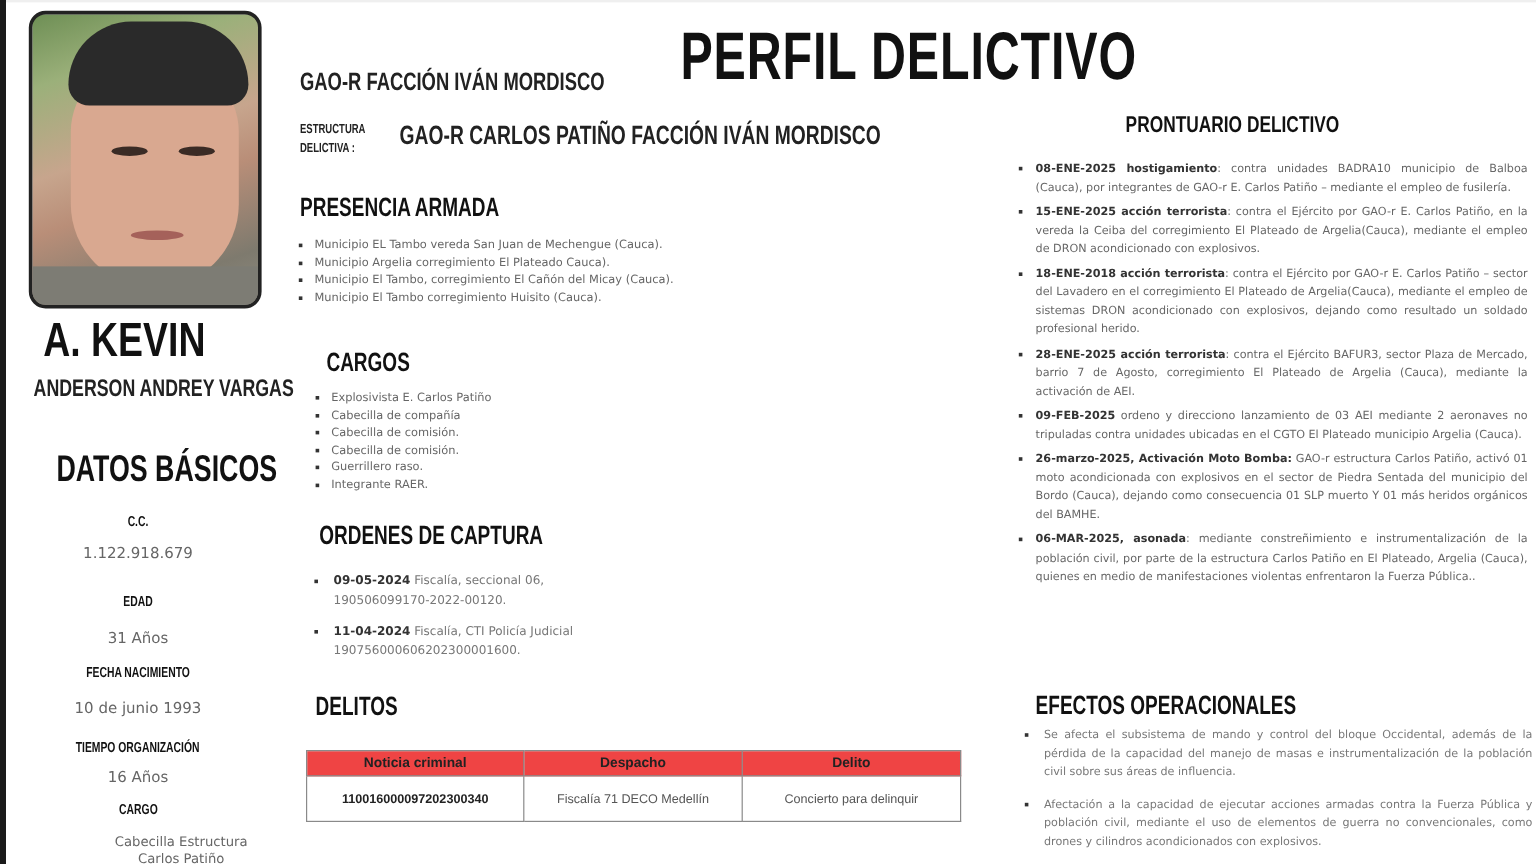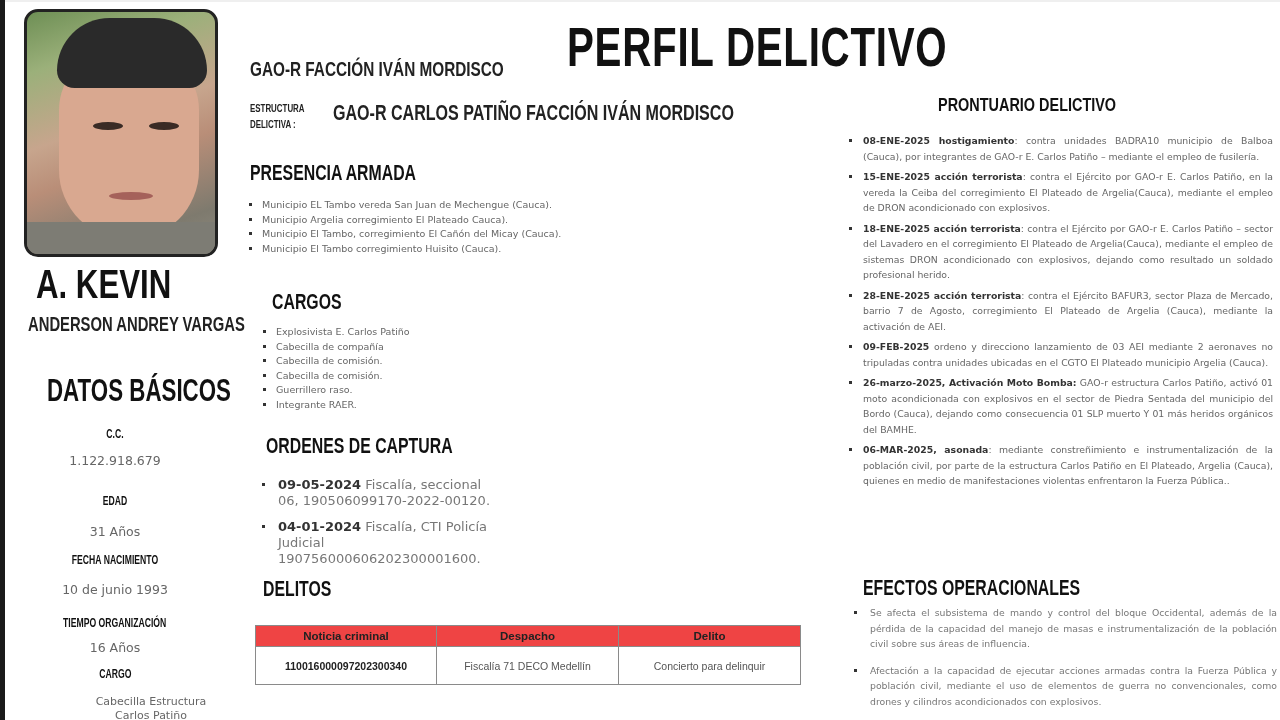--- a/index.html
+++ b/index.html
@@ -34,21 +34,21 @@
   .faccion { position: absolute; left: 250px; top: 57px; font-size: 21px; transform: scaleX(0.73); color: #222; }
   .estructura-label { position: absolute; left: 250px; top: 100px; font-size: 11px; line-height: 16px; transform: scaleX(0.72); color: #222; }
   .estructura-value { position: absolute; left: 333px; top: 100px; font-size: 22px; transform: scaleX(0.73); color: #222; }
 
   .section-title { position: absolute; font-size: 22px; transform: scaleX(0.72); color: #111; }
 
   ul.sq { list-style: none; position: absolute; font-family: "DejaVu Sans", sans-serif; font-size: 9.5px; color: #666; }
   ul.sq li { position: relative; padding-left: 14px; line-height: 14.5px; white-space: nowrap; }
   ul.sq li::before { content: ""; position: absolute; left: 1px; top: 5px; width: 3px; height: 3px; background: #333; }
 
-  ul.orders { list-style: none; position: absolute; left: 262px; top: 477px; width: 240px; font-family: "DejaVu Sans", sans-serif; font-size: 13px; color: #777; }
+  ul.orders { list-style: none; position: absolute; left: 262px; top: 477px; width: 240px; font-family: "DejaVu Sans", sans-serif; font-size: 10px; color: #777; }
   ul.orders li { position: relative; padding-left: 16px; line-height: 16px; margin-bottom: 10px; }
   ul.orders li::before { content: ""; position: absolute; left: 0; top: 6px; width: 3px; height: 3px; background: #333; }
   ul.orders b { color: #333; }
 
   
   table.delitos { position: absolute; left: 255px; top: 625px; width: 546px; border-collapse: collapse; font-family: "Liberation Sans", sans-serif; }
   table.delitos th { background: #ef4444; font-size: 11.5px; color: #222; height: 21px; border: 1.5px solid #8a8a8a; font-weight: bold; }
   table.delitos td { font-size: 10.5px; color: #555; height: 38px; border: 1.5px solid #8a8a8a; text-align: center; }
   table.delitos td.bold { font-weight: bold; color: #222; }
 
@@ -121,21 +121,21 @@
   <li>Cabecilla de compañía</li>
   <li>Cabecilla de comisión.</li>
   <li>Cabecilla de comisión.</li>
   <li>Guerrillero raso.</li>
   <li>Integrante RAER.</li>
 </ul>
 
 <div class="cond section-title" style="left:266px; top:433px;">ORDENES DE CAPTURA</div>
 <ul class="orders">
   <li><b>09-05-2024</b><span> Fiscalía, seccional 06, 190506099170-2022-00120.</span></li>
-  <li><b>04-01-2024</b><span> Fiscalía, CTI Policía Judicial 190756000606202300001600.</span></li>
+  <li><b>11-04-2024</b><span> Fiscalía, CTI Policía Judicial 190756000606202300001600.</span></li>
 </ul>
 
 <div class="cond section-title" style="left:263px; top:576px;">DELITOS</div>
 <table class="delitos">
   <thead>
     <tr>
       <th style="width:181px">Noticia criminal</th>
       <th style="width:182px">Despacho</th>
       <th>Delito</th>
     </tr>
@@ -146,21 +146,21 @@
       <td>Fiscalía 71 DECO Medellín</td>
       <td>Concierto para delinquir</td>
     </tr>
   </tbody>
 </table>
 
 <div class="cond prontuario-title">PRONTUARIO DELICTIVO</div>
 <ul class="pront">
   <li><b>08-ENE-2025 hostigamiento</b><span>: contra unidades BADRA10 municipio de Balboa (Cauca), por integrantes de GAO-r E. Carlos Patiño – mediante el empleo de fusilería.</span></li>
   <li><b>15-ENE-2025 acción terrorista</b><span>: contra el Ejército por GAO-r E. Carlos Patiño, en la vereda la Ceiba del corregimiento El Plateado de Argelia(Cauca), mediante el empleo de DRON acondicionado con explosivos.</span></li>
-  <li><b>18-ENE-2025 acción terrorista</b><span>: contra el Ejército por GAO-r E. Carlos Patiño – sector del Lavadero en el corregimiento El Plateado de Argelia(Cauca), mediante el empleo de sistemas DRON acondicionado con explosivos, dejando como resultado un soldado profesional herido.</span></li>
+  <li><b>18-ENE-2018 acción terrorista</b><span>: contra el Ejército por GAO-r E. Carlos Patiño – sector del Lavadero en el corregimiento El Plateado de Argelia(Cauca), mediante el empleo de sistemas DRON acondicionado con explosivos, dejando como resultado un soldado profesional herido.</span></li>
   <li><b>28-ENE-2025 acción terrorista</b><span>: contra el Ejército BAFUR3, sector Plaza de Mercado, barrio 7 de Agosto, corregimiento El Plateado de Argelia (Cauca), mediante la activación de AEI.</span></li>
   <li><b>09-FEB-2025</b><span> ordeno y direcciono lanzamiento de 03 AEI mediante 2 aeronaves no tripuladas contra unidades ubicadas en el CGTO El Plateado municipio Argelia (Cauca).</span></li>
   <li><b>26-marzo-2025, Activación Moto Bomba:</b><span> GAO-r estructura Carlos Patiño, activó 01 moto acondicionada con explosivos en el sector de Piedra Sentada del municipio del Bordo (Cauca), dejando como consecuencia 01 SLP muerto Y 01 más heridos orgánicos del BAMHE.</span></li>
   <li><b>06-MAR-2025, asonada</b><span>: mediante constreñimiento e instrumentalización de la población civil, por parte de la estructura Carlos Patiño en El Plateado, Argelia (Cauca), quienes en medio de manifestaciones violentas enfrentaron la Fuerza Pública..</span></li>
 </ul>
 
 <div class="cond efectos-title">EFECTOS OPERACIONALES</div>
 <ul class="efectos">
   <li>Se afecta el subsistema de mando y control del bloque Occidental, además de la pérdida de la capacidad del manejo de masas e instrumentalización de la población civil sobre sus áreas de influencia.</li>
   <li>Afectación a la capacidad de ejecutar acciones armadas contra la Fuerza Pública y población civil, mediante el uso de elementos de guerra no convencionales, como drones y cilindros acondicionados con explosivos.</li>

